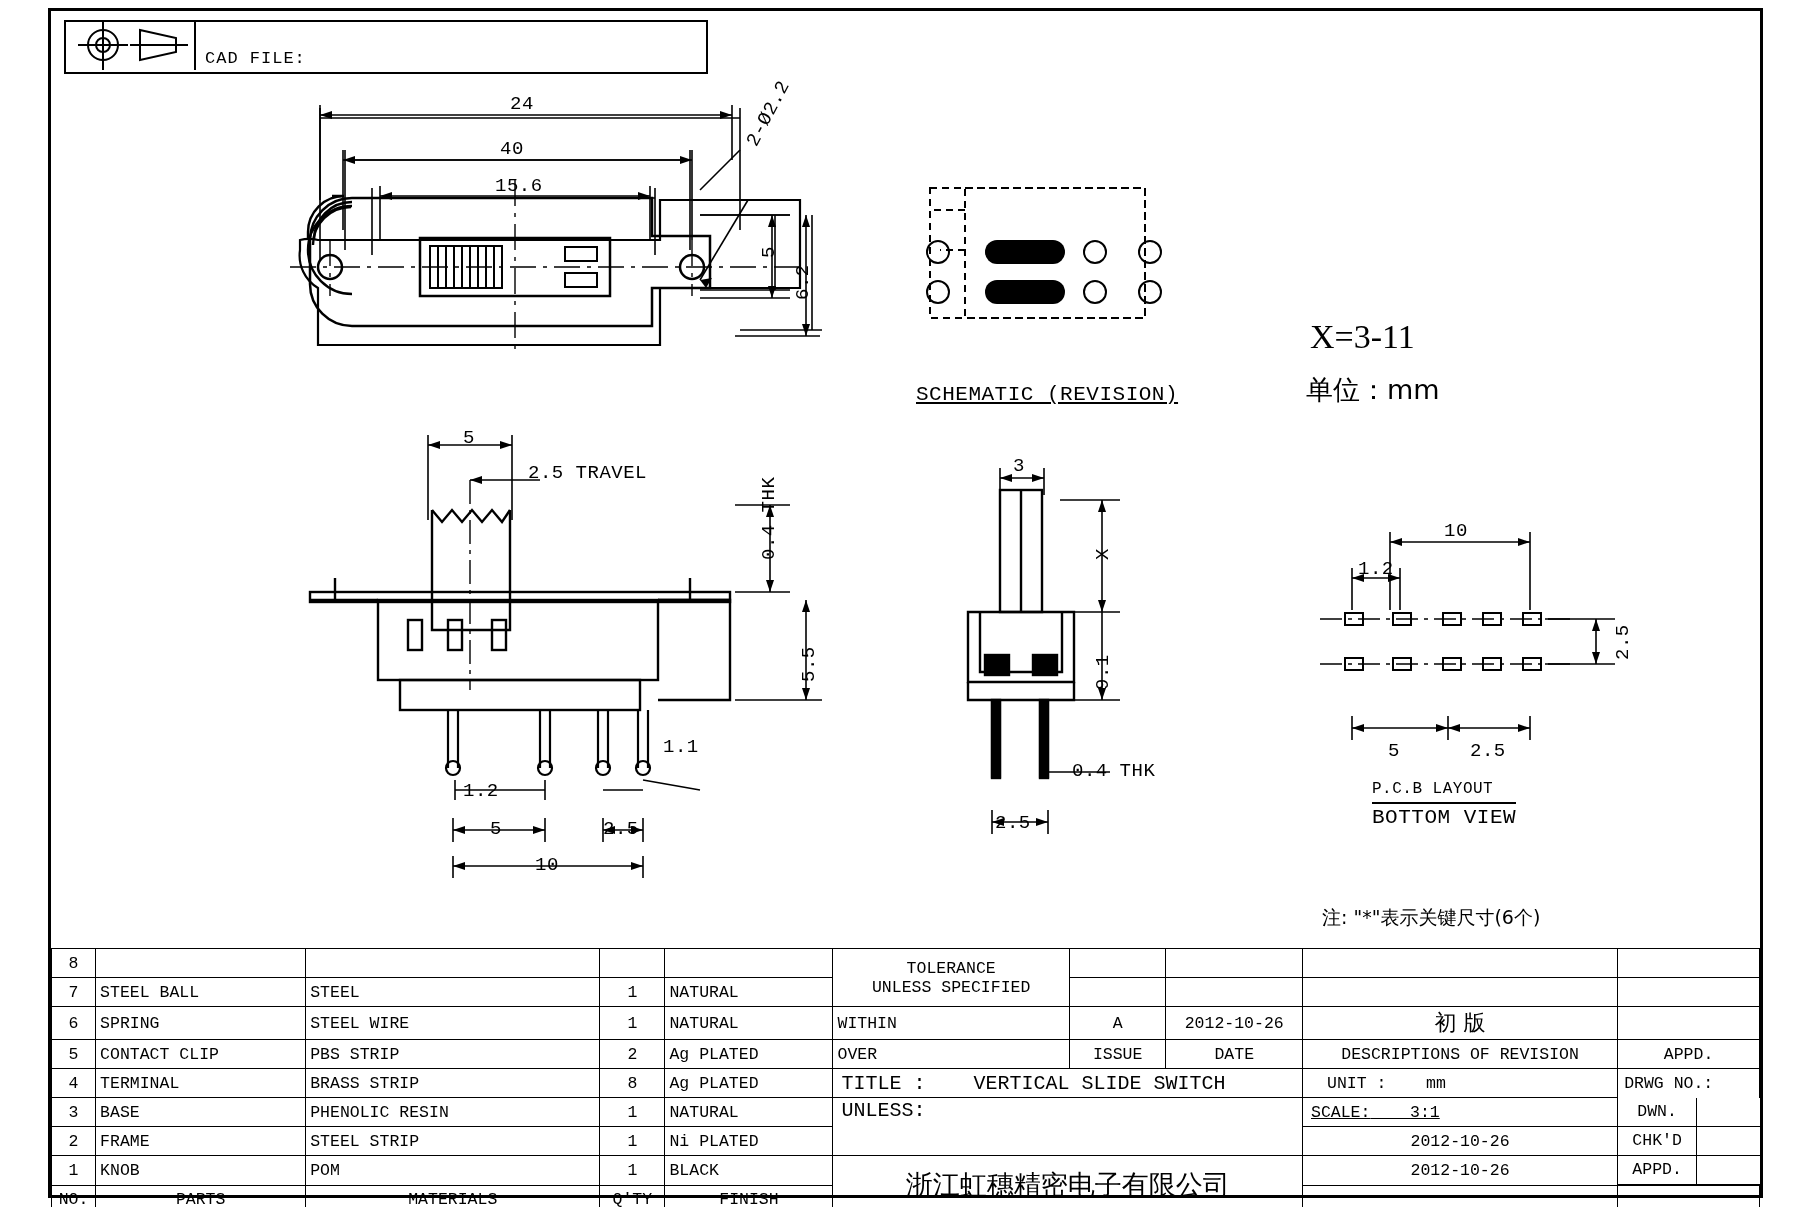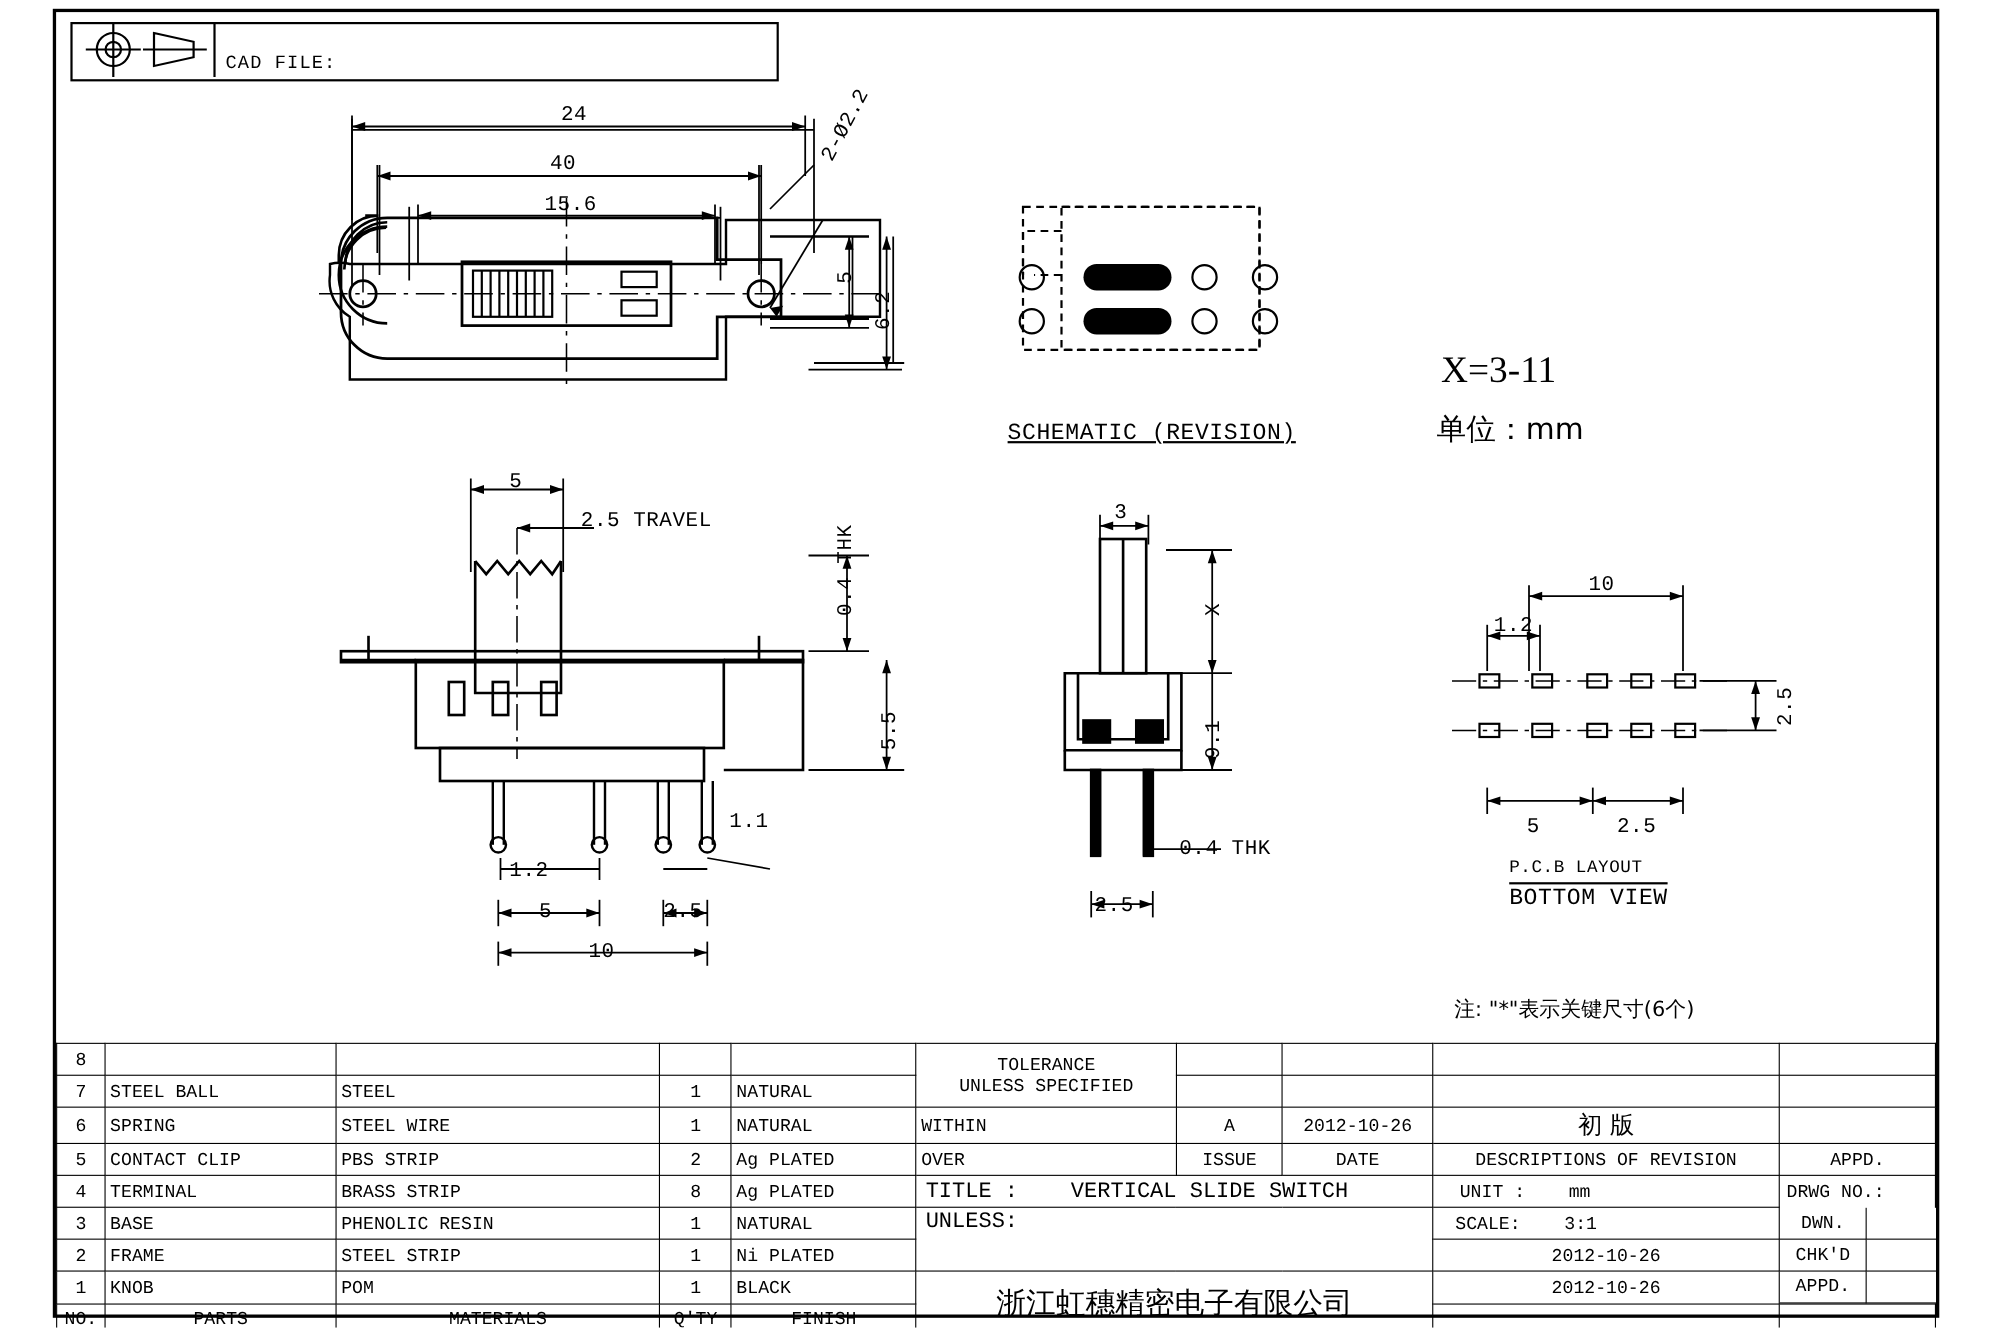--- a/index.html
+++ b/index.html
@@ -620,21 +620,21 @@
       <tr>
         <td class="c">3</td>
         <td class="l">BASE</td>
         <td class="l">PHENOLIC RESIN</td>
         <td class="c">1</td>
         <td class="l">NATURAL</td>
         <td class="l" colspan="3" rowspan="2" style="font-size:20px;padding-left:8px;vertical-align:top;">
           <span>UNLESS:</span>
           <span></span>
         </td>
-        <td class="l" style="padding-left:20px;">
+        <td class="l" style="padding-left:8px;text-decoration:underline;">
           <span>SCALE:</span>
           &nbsp;&nbsp;
           <span>3:1</span>
         </td>
         <td style="padding:0;border:none;">
           <table style="width:100%;border-collapse:collapse;">
             <tbody>
                   <tr>
               <td class="c" style="width:70px;border:1.5px solid #000;border-top:none;border-left:none;">DWN.</td>
               <td class="c" style="border:1.5px solid #000;border-top:none;border-right:none;"></td>

